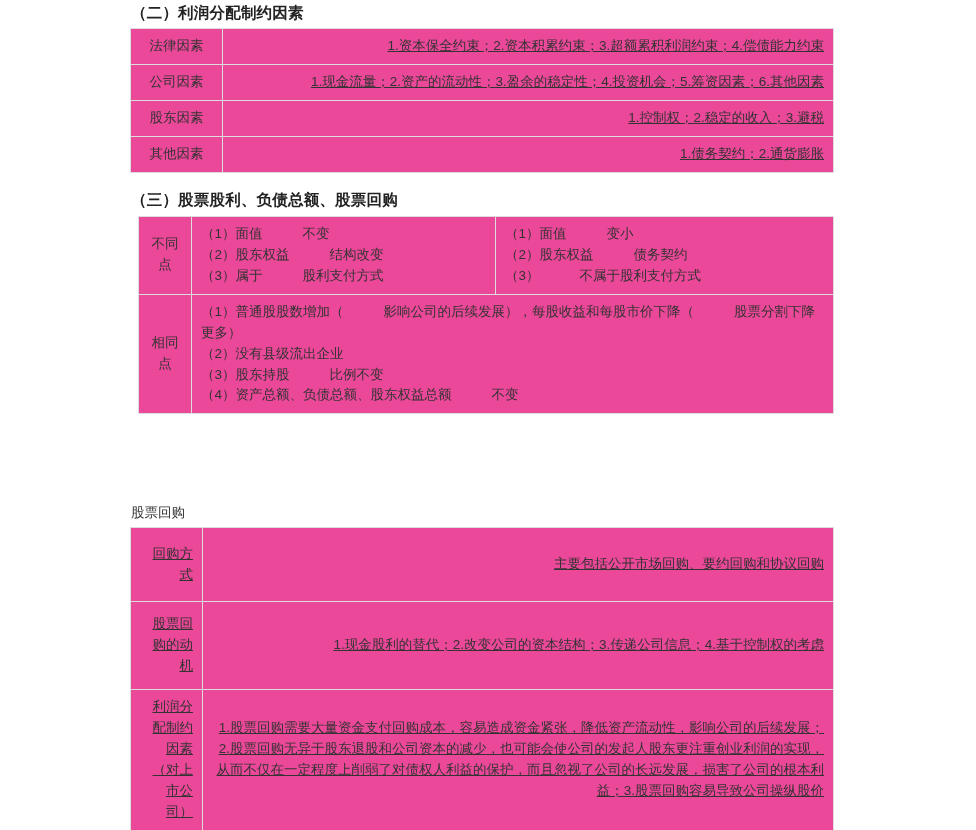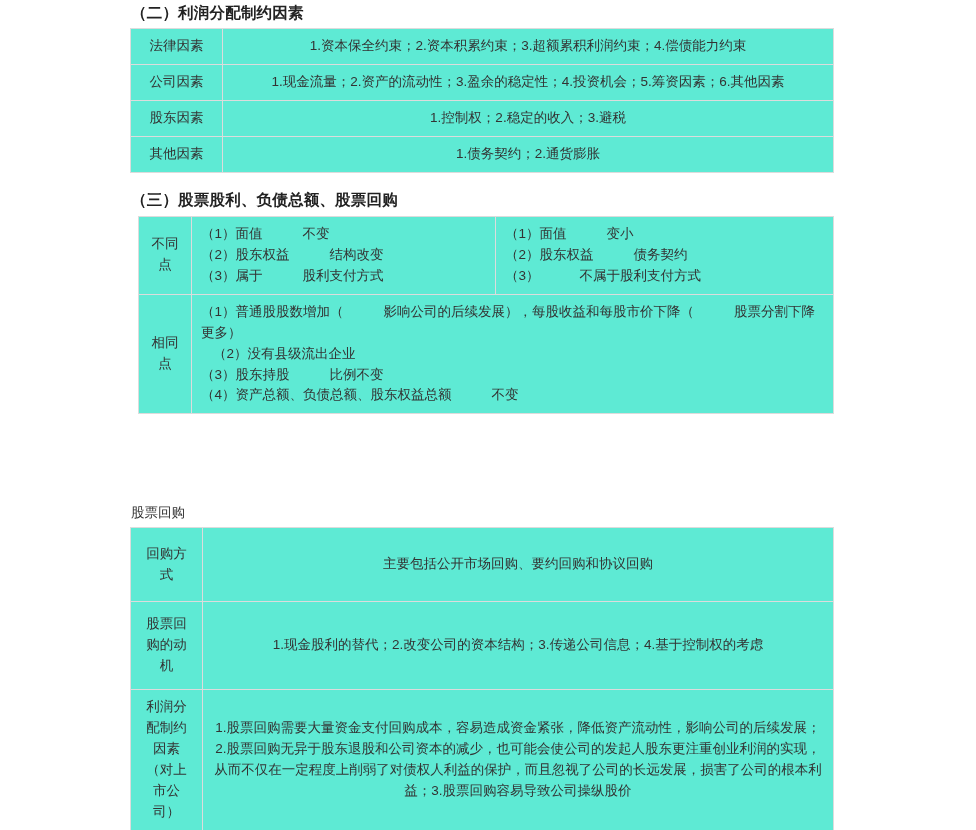--- a/index.html
+++ b/index.html
@@ -32,37 +32,38 @@
   .subheading {
     font-size: 13.5px;
     font-weight: normal;
     color: #333333;
   }
 
   
   table.grid {
     border-collapse: collapse;
     table-layout: fixed;
-    background: #5eead4;
+    background: #ec4899;
   }
   table.grid td {
     border: 1px solid #dcdcdc;
     vertical-align: middle;
     font-size: 13.5px;
     line-height: 1.55;
     color: #333333;
     padding: 7px 9px;
     word-break: break-all;
   }
   td.label-cell {
     text-align: center;
     color: #333333;
   }
   td.label-left {
-    text-align: center;
+    text-align: right;
+    text-decoration: underline;
   }
   td.red {
     color: #ff0000;
   }
   .red { color: #ff0000; }
   b, .b { font-weight: normal; margin-left: 40px; }
 
   .cell-lines > div { white-space: nowrap; }
   .cell-wrap { }
 
@@ -125,21 +126,21 @@
         <td class="red cell-lines" id="diff-split">
             <div><span>（1）面值</span><b>变小</b></div>
             <div><span>（2）股东权益</span><b>债务契约</b></div>
             <div><span>（3）</span><b>不属于</b><span>股利支付方式</span></div>
           </td>
       </tr>
       <tr>
         <td class="label-cell">相同点</td>
         <td class="red cell-wrap" colspan="2" id="same-content">
             <div style="white-space: normal;"><span>（1）普通股股数增加（</span><b>影响公司的后续发展</b><span>），每股收益和每股市价下降（</span><b>股票分割下降更多</b><span>）</span></div>
-            <div style="white-space: normal; margin-left: 12px;"><span>（2）没有县级流出企业</span></div>
+            <div style="white-space: normal;"><span>（2）没有县级流出企业</span></div>
             <div style="white-space: normal;"><span>（3）股东持股</span><b>比例不变</b></div>
             <div style="white-space: normal;"><span>（4）资产总额、负债总额、股东权益总额</span><b>不变</b></div>
           </td>
       </tr>
     </tbody>
   </table>
 
   <div id="h3" class="subheading">股票回购</div>
 
   <table id="t3" class="grid">

